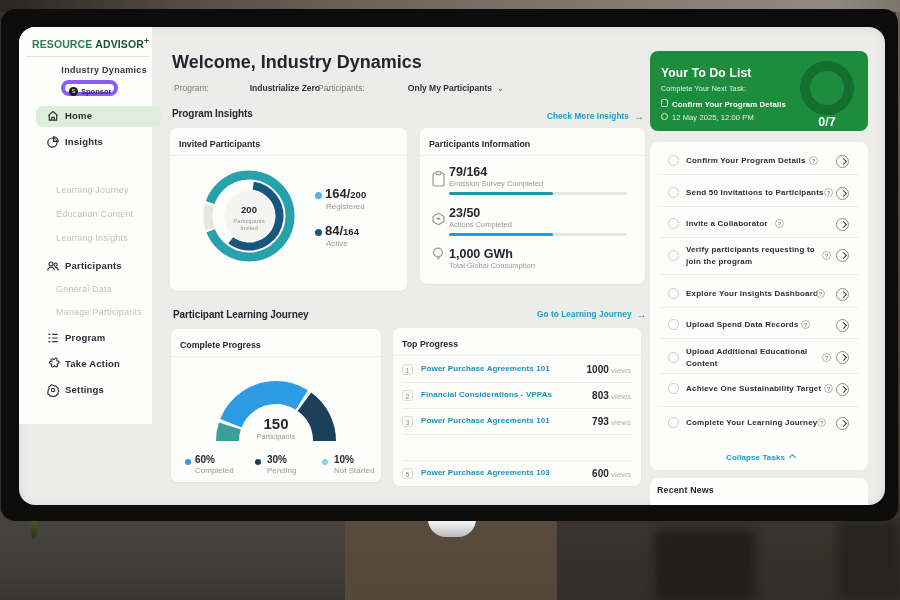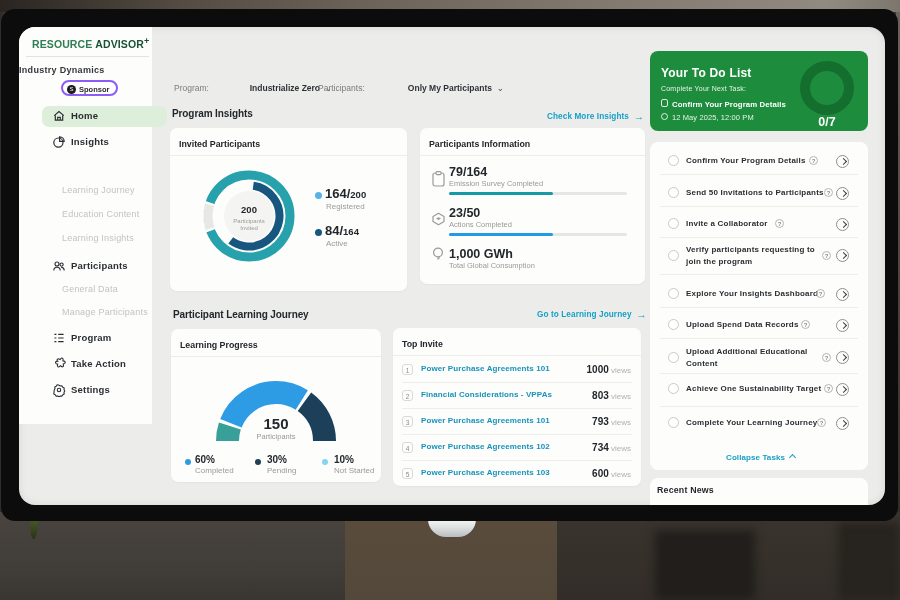--- a/index.html
+++ b/index.html
@@ -23,25 +23,25 @@
 #leaf { left:30px; top:519px; width:8px; height:20px; background:linear-gradient(to bottom,#4a5a28,#2a3318); border-radius:0 0 60% 60%/0 0 100% 100%; transform:rotate(3deg); }
 
 #monitor { left:1px; top:9px; width:897px; height:512px; background:#0c0c0c; border-radius:14px; }
 #screen { left:19px; top:27px; width:866px; height:478px; background:#ecedea; border-radius:16px; overflow:hidden; box-shadow:inset 0 0 8px rgba(40,40,35,.10); }
 
 #sidebar { left:0; top:0; width:133px; height:397px; background:#fdfdfc; }
 #logo { left:13px; top:8px; width:125px; font-size:10.5px; font-weight:bold; letter-spacing:.1px; color:#2f7d52; white-space:nowrap; }
 #logo b { color:#175236; }
 #logo sup { font-size:9px; }
 #sb-sep { left:7px; top:29px; width:123px; height:1px; background:#e3e3e0; }
-#org { left:0; top:38px; width:128px; text-align:left; font-size:9px; font-weight:bold; color:#33373c; letter-spacing:.3px; }
-#sponsor { left:42px; top:53px; width:57px; height:16px; border:2px solid #8b5cf6; border-radius:9px; background:#fff; }
+#org { left:0; top:38px; width:128px; text-align:right; font-size:9px; font-weight:bold; color:#33373c; letter-spacing:.3px; }
+#sponsor { left:42px; top:53px; width:57px; height:16px; border:4px solid #8b5cf6; border-radius:9px; background:#fff; }
 #sponsor .dot { position:absolute; left:4px; top:2.5px; width:9px; height:9px; border-radius:50%; background:#1c1c1c; color:#fff; font-size:6px; text-align:center; line-height:9px; }
 #sponsor .txt { position:absolute; left:16px; top:3px; font-size:7.5px; font-weight:bold; color:#2b2b2b; }
-.nav { left:16px; width:133px; height:21px; }
+.nav { left:10px; width:133px; height:21px; }
 .nav .pill { position:absolute; left:7px; top:0; width:125px; height:21px; border-radius:7px; }
 .nav .ic { position:absolute; left:17px; top:3px; width:14px; height:14px; }
 .nav .tx { position:absolute; left:36px; top:4px; font-size:9.5px; font-weight:bold; color:#2a2e33; letter-spacing:.2px; }
 .nav .sub { position:absolute; left:27px; top:4px; font-size:9px; color:#c3c3c0; letter-spacing:.2px; }
 .ic svg { width:14px; height:14px; display:block; }
 
 .h1 { left:153px; top:25px; font-size:18px; font-weight:bold; letter-spacing:0; color:#23272c; }
 .filters { top:56px; font-size:8.5px; color:#7c7c79; }
 .filters b { color:#2e3237;padding-left:36px; }
 .sechead { font-size:10px; font-weight:bold; color:#23272c; letter-spacing:-.1px; }
@@ -172,20 +172,21 @@
   <div class="abs nav" style="top:353px;">
     <div class="ic">
         <svg viewBox="0 0 14 14">
           <circle cx="7" cy="7" r="1.7" fill="none" stroke="#2a2e33" stroke-width="1.1"></circle>
           <path d="M7 2.2 8.4 3 10 2.9l.8 1.4 1.4.8-.2 1.6.8 1.3-.8 1.3.2 1.6-1.4.8-.8 1.4-1.6-.1-1.4.8-1.4-.8-1.6.1-.8-1.4-1.4-.8.2-1.6L2.2 7l.8-1.3-.2-1.6 1.4-.8.8-1.4 1.6.1z" fill="none" stroke="#2a2e33" stroke-width="1.1" stroke-linejoin="round"></path>
         </svg>
       </div>
     <div class="tx">Settings</div>
     </div>
 
+  <div class="abs h1">Welcome, Industry Dynamics</div>
   <div class="abs filters" style="left:155px;">Program: &nbsp;<b>Industrialize Zero</b> &nbsp;<span style="color:#4a4a47;">⌄</span></div>
   <div class="abs filters" style="left:299px;">Participants: &nbsp;&nbsp;<b>Only My Participants</b> &nbsp;<span style="color:#4a4a47;">⌄</span></div>
   <div class="abs sechead" style="left:153px; top:81px;">Program Insights</div>
   <div class="abs link" style="left:528px; top:83px;">Check More Insights &nbsp;<span style="font-size:10.5px; vertical-align:-1px;">→</span></div>
   <div class="abs sechead" style="left:154px; top:282px;">Participant Learning Journey</div>
   <div class="abs link" style="left:518px; top:281px;">Go to Learning Journey &nbsp;<span style="font-size:10.5px; vertical-align:-1px;">→</span></div>
 
   <div id="cardA" class="abs card">
     <div class="chead">Invited Participants</div>
     <div class="csep"></div>
@@ -228,66 +229,61 @@
     <div class="abs" style="left:29px; top:105px; width:104px; height:3.2px; background:#219be4; border-radius:2px;"></div>
     <svg class="abs" style="left:12px; top:119px;" width="12" height="16" viewBox="0 0 12 16">
         <circle cx="6" cy="5.5" r="4.4" fill="none" stroke="#9a9a97" stroke-width="1.2"></circle>
         <path d="M6 9.9V12l1.8-1.4" fill="none" stroke="#9a9a97" stroke-width="1.1"></path>
       </svg>
     <div class="abs" style="left:29px; top:119px; font-size:12.5px; font-weight:bold; color:#23272c;">1,000 GWh</div>
     <div class="abs" style="left:29px; top:133px; font-size:7.5px; color:#9a9a97;">Total Global Consumption</div>
   </div>
 
   <div id="cardC" class="abs card">
-    <div class="chead">Learning Progress</div>
+    <div class="chead">Complete Progress</div>
     <div class="csep"></div>
     <svg style="position:absolute; left:43px; top:50px;" width="124" height="64" viewBox="0 0 124 64">
       <path d="M 13.5 62 A 48.5 48.5 0 0 1 110.5 62" fill="none" stroke="#38a099" stroke-width="23" stroke-dasharray="15.2 1000"></path>
       <path d="M 13.5 62 A 48.5 48.5 0 0 1 110.5 62" fill="none" stroke="#2e9be5" stroke-width="23" stroke-dasharray="85 1000" stroke-dashoffset="-18.2"></path>
       <path d="M 13.5 62 A 48.5 48.5 0 0 1 110.5 62" fill="none" stroke="#1c3f5a" stroke-width="23" stroke-dasharray="46 1000" stroke-dashoffset="-106.4"></path>
     </svg>
     <div class="abs" style="left:0; top:87px; width:210px; text-align:center; font-size:15px; line-height:1; font-weight:bold; color:#23272c;">150</div>
     <div class="abs" style="left:0; top:103px; width:210px; text-align:center; font-size:7.5px; color:#9a9a97;">Participants</div>
     <div class="abs" style="left:14px; top:130px; width:6px; height:6px; border-radius:50%; background:#2e9be5;"></div>
     <div class="abs" style="left:24px; top:125px; font-size:10px; font-weight:bold; color:#23272c;">60%</div>
     <div class="abs" style="left:24px; top:137px; font-size:8px; color:#9a9a97;">Completed</div>
     <div class="abs" style="left:84px; top:130px; width:6px; height:6px; border-radius:50%; background:#1c3f5a;"></div>
     <div class="abs" style="left:96px; top:125px; font-size:10px; font-weight:bold; color:#23272c;">30%</div>
     <div class="abs" style="left:96px; top:137px; font-size:8px; color:#9a9a97;">Pending</div>
     <div class="abs" style="left:151px; top:130px; width:6px; height:6px; border-radius:50%; background:#85d4f5;"></div>
     <div class="abs" style="left:163px; top:125px; font-size:10px; font-weight:bold; color:#23272c;">10%</div>
     <div class="abs" style="left:163px; top:137px; font-size:8px; color:#9a9a97; white-space:nowrap;">Not Started</div>
   </div>
 
   <div id="cardD" class="abs card">
-    <div class="chead">Top Invite</div>
+    <div class="chead">Top Progress</div>
     <div class="csep"></div>
     <div class="lrow" style="top:34px;">
         <span class="num">1</span>
         <span class="ltl">Power Purchase Agreements 101</span>
         <span class="lvw"><b>1000</b> views</span>
       </div>
     <div class="lsep" style="top:54px;"></div>
     <div class="lrow" style="top:60px;">
         <span class="num">2</span>
         <span class="ltl">Financial Considerations - VPPAs</span>
         <span class="lvw"><b>803</b> views</span>
       </div>
     <div class="lsep" style="top:80px;"></div>
     <div class="lrow" style="top:86px;">
         <span class="num">3</span>
         <span class="ltl">Power Purchase Agreements 101</span>
         <span class="lvw"><b>793</b> views</span>
       </div>
     <div class="lsep" style="top:106px;"></div>
-    <div class="lrow" style="top:112px;">
-        <span class="num">4</span>
-        <span class="ltl">Power Purchase Agreements 102</span>
-        <span class="lvw"><b>734</b> views</span>
-      </div>
     <div class="lsep" style="top:132px;"></div>
     <div class="lrow" style="top:138px;">
         <span class="num">5</span>
         <span class="ltl">Power Purchase Agreements 103</span>
         <span class="lvw"><b>600</b> views</span>
       </div>
   </div>
 
   <div id="cardGreen" class="abs">
     <div class="t1">Your To Do List</div>

